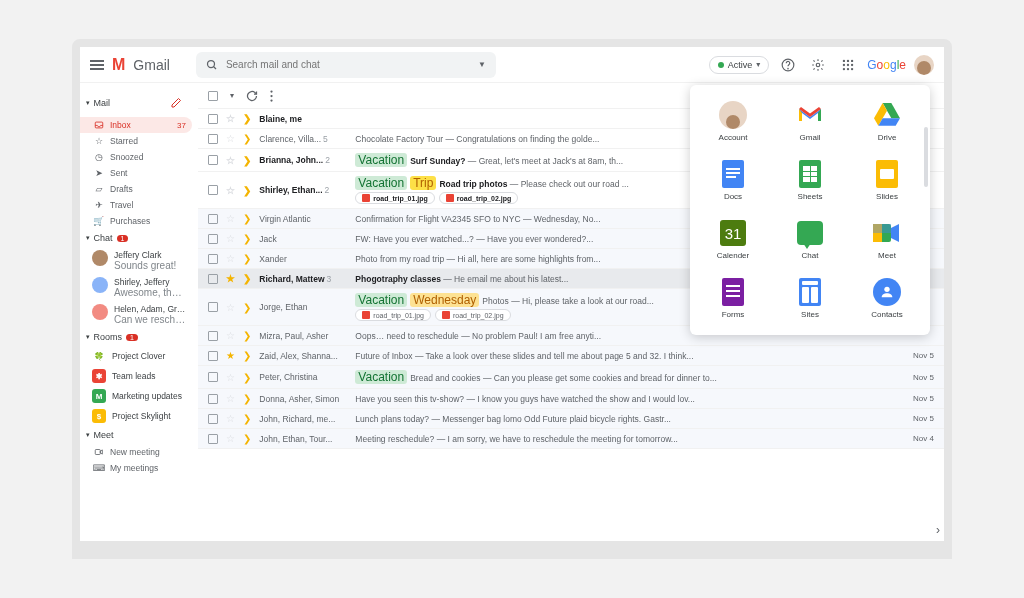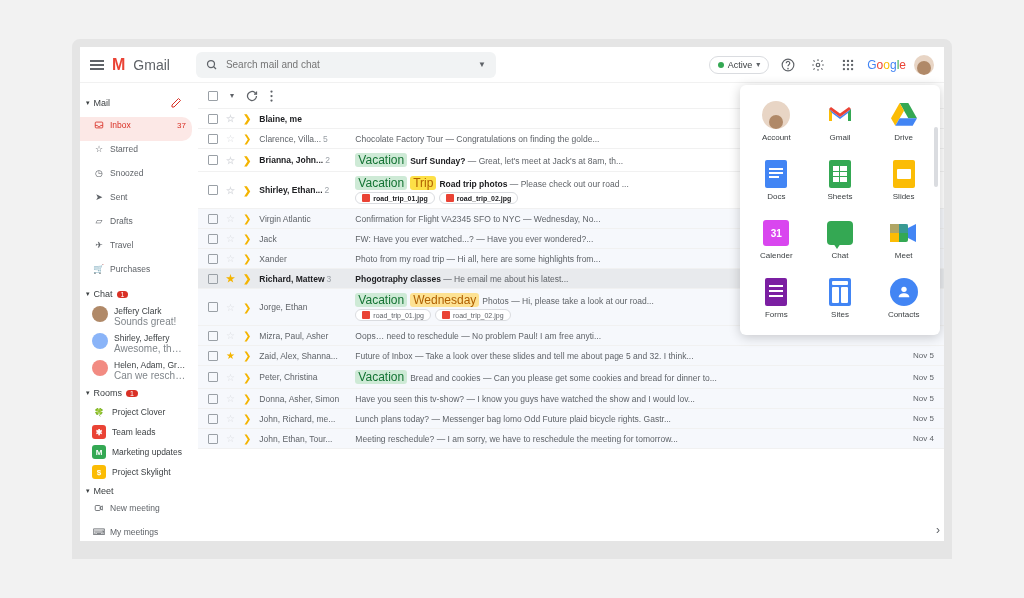--- a/index.html
+++ b/index.html
@@ -20,21 +20,21 @@
 .icon-btn { width:22px; height:22px; border-radius:50%; display:flex; align-items:center; justify-content:center; color:#5f6368; cursor:pointer; font-size:11px; }
 .google-word span:nth-child(1){color:#4285f4}.google-word span:nth-child(2){color:#ea4335}.google-word span:nth-child(3){color:#fbbc05}.google-word span:nth-child(4){color:#4285f4}.google-word span:nth-child(5){color:#34a853}.google-word span:nth-child(6){color:#ea4335}
 .google-word { font-size:12px; font-weight:500; }
 .avatar { width:20px; height:20px; border-radius:50%; background:#e8d5c5; overflow:hidden; display:flex; align-items:flex-end; justify-content:center; }
 .avatar::after { content:""; width:14px; height:14px; border-radius:50%; background:#b08968; }
 .body { display:flex; height:calc(100% - 36px); }
 .sidebar { width:118px; padding:6px 6px 6px 0; overflow:hidden; }
 .section-hdr { display:flex; align-items:center; padding:4px 6px; font-size:9px; font-weight:400; color:#3c4043; cursor:pointer; }
 .section-hdr .caret { font-size:7px; margin-right:4px; }
 .compose { width:20px; height:20px; border-radius:50%; display:flex; align-items:center; justify-content:center; margin-left:auto; cursor:pointer; }
-.nav-item { display:flex; align-items:center; padding:3px 6px 11px 14px; border-radius:0 10px 10px 0; cursor:pointer; gap:6px; color:#5f6368; font-size:8.5px; }
+.nav-item { display:flex; align-items:center; padding:3px 6px 3px 14px; border-radius:0 10px 10px 0; cursor:pointer; gap:6px; color:#5f6368; font-size:8.5px; }
 .nav-item.active { background:#fce8e6; color:#d93025; font-weight:500; }
 .nav-item .count { margin-left:auto; font-size:8px; }
 .nav-icon { width:10px; display:inline-flex; justify-content:center; font-size:9px; }
 .badge { background:#d93025; color:#fff; border-radius:6px; padding:0 4px; font-size:7px; margin-left:4px; }
 .chat-item { display:flex; align-items:flex-start; padding:3px 6px 3px 12px; gap:6px; cursor:pointer; }
 .chat-avatar { width:16px; height:16px; border-radius:50%; background:#ddd; flex-shrink:0; font-size:8px; display:flex; align-items:center; justify-content:center; color:#fff; font-weight:bold; }
 .chat-text { overflow:hidden; }
 .chat-name { font-size:8.5px; color:#3c4043; font-weight:500; white-space:nowrap; overflow:hidden; text-overflow:ellipsis; }
 .chat-sub { font-size:10px; color:#80868b; white-space:nowrap; overflow:hidden; text-overflow:ellipsis; }
 .room-item { display:flex; align-items:center; padding:3px 6px 3px 12px; gap:6px; cursor:pointer; font-size:8.5px; color:#3c4043; }
@@ -56,21 +56,21 @@
 .snippet { color:#5f6368; font-weight:400; }
 .tag { border-radius:3px; padding:0 3px; font-size:12px; margin-right:3px; font-weight:400; }
 .tag.vacation { background:#ceead6; color:#137333; }
 .tag.trip { background:#fde047; color:#b06000; }
 .tag.personal { background:#fde293; color:#b06000; }
 .date { font-size:8px; color:#5f6368; }
 .attachments { display:flex; gap:4px; margin-top:2px; margin-left:0px; }
 .attach-chip { border:1px solid #dadce0; border-radius:8px; padding:1px 6px; font-size:7px; display:flex; align-items:center; gap:3px; background:#fff; }
 .attach-chip::before { content:""; width:8px; height:8px; background:#ea4335; border-radius:1px; }
 .email-stack { flex:1; display:flex; flex-direction:column; overflow:hidden; }
-.apps-popup { position:absolute; top:38px; right:4px; width:200px; background:#fff; border-radius:6px; box-shadow:0 2px 12px rgba(0,0,0,0.2); padding:12px 8px; display:grid; grid-template-columns:repeat(3,1fr); gap:10px 7px; z-index:10; }
+.apps-popup { position:absolute; top:38px; right:14px; width:240px; background:#fff; border-radius:6px; box-shadow:0 2px 12px rgba(0,0,0,0.2); padding:12px 8px; display:grid; grid-template-columns:repeat(3,1fr); gap:10px 7px; z-index:10; }
 .app-cell { display:flex; flex-direction:column; align-items:center; gap:4px; cursor:pointer; padding:4px; border-radius:6px; }
 .app-icon { width:28px; height:28px; display:flex; align-items:center; justify-content:center; font-size:18px; border-radius:4px; }
 .app-label { font-size:8px; color:#3c4043; }
 .scrollbar-hint { position:absolute; right:2px; top:42px; width:4px; height:60px; background:#dadce0; border-radius:2px; }
 .side-arrow { position:absolute; right:4px; bottom:4px; font-size:12px; color:#5f6368; cursor:pointer; }
 svg { display:block; }
 </style>
 </head>
 <body>
 
@@ -498,21 +498,21 @@
       <div class="app-cell">
         <div class="app-icon">
           <div style="width:22px;height:28px;background:#fbbc05;border-radius:2px;display:flex;align-items:center;justify-content:center">
             <div style="width:14px;height:10px;background:#fff;border-radius:1px"></div>
           </div>
         </div>
         <span class="app-label">Slides</span>
       </div>
       <div class="app-cell">
         <div class="app-icon">
-          <div style="width:26px;height:26px;background:#d946ef;border-radius:3px;display:flex;align-items:center;justify-content:center;color:#fff;font-size:10px;font-weight:bold">31</div>
+          <div style="width:26px;height:26px;background:#4d7c0f;border-radius:3px;display:flex;align-items:center;justify-content:center;color:#fff;font-size:15px;font-weight:normal">31</div>
         </div>
         <span class="app-label">Calender</span>
       </div>
       <div class="app-cell">
         <div class="app-icon">
           <div style="width:26px;height:24px;background:#34a853;border-radius:4px;position:relative">
             <div style="position:absolute;bottom:-4px;left:6px;width:0;height:0;border-left:4px solid transparent;border-right:4px solid transparent;border-top:6px solid #34a853"></div>
           </div>
         </div>
         <span class="app-label">Chat</span>

